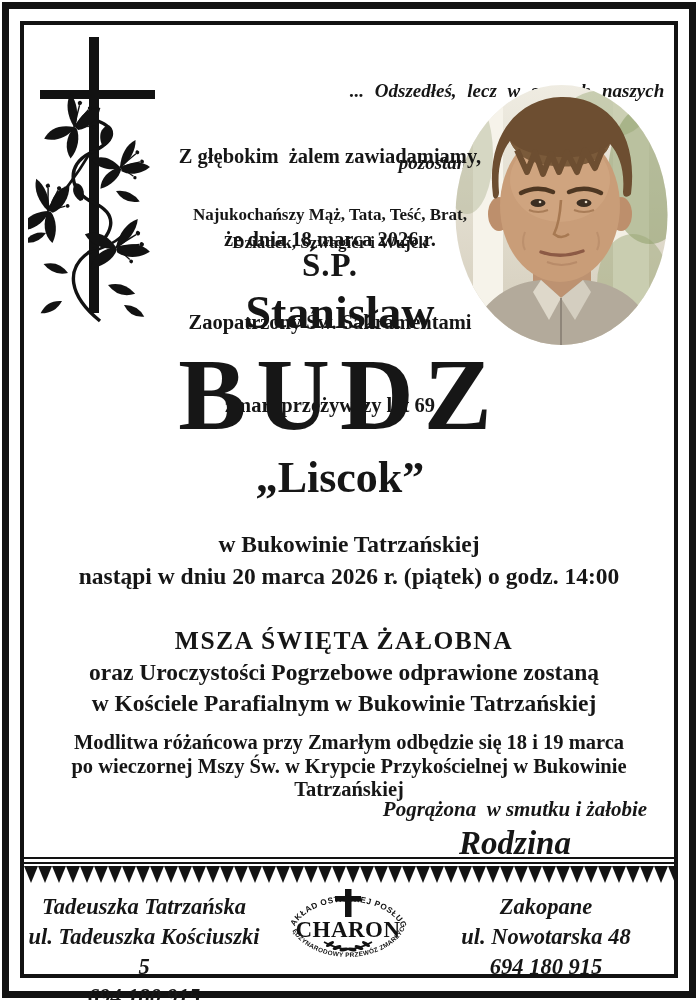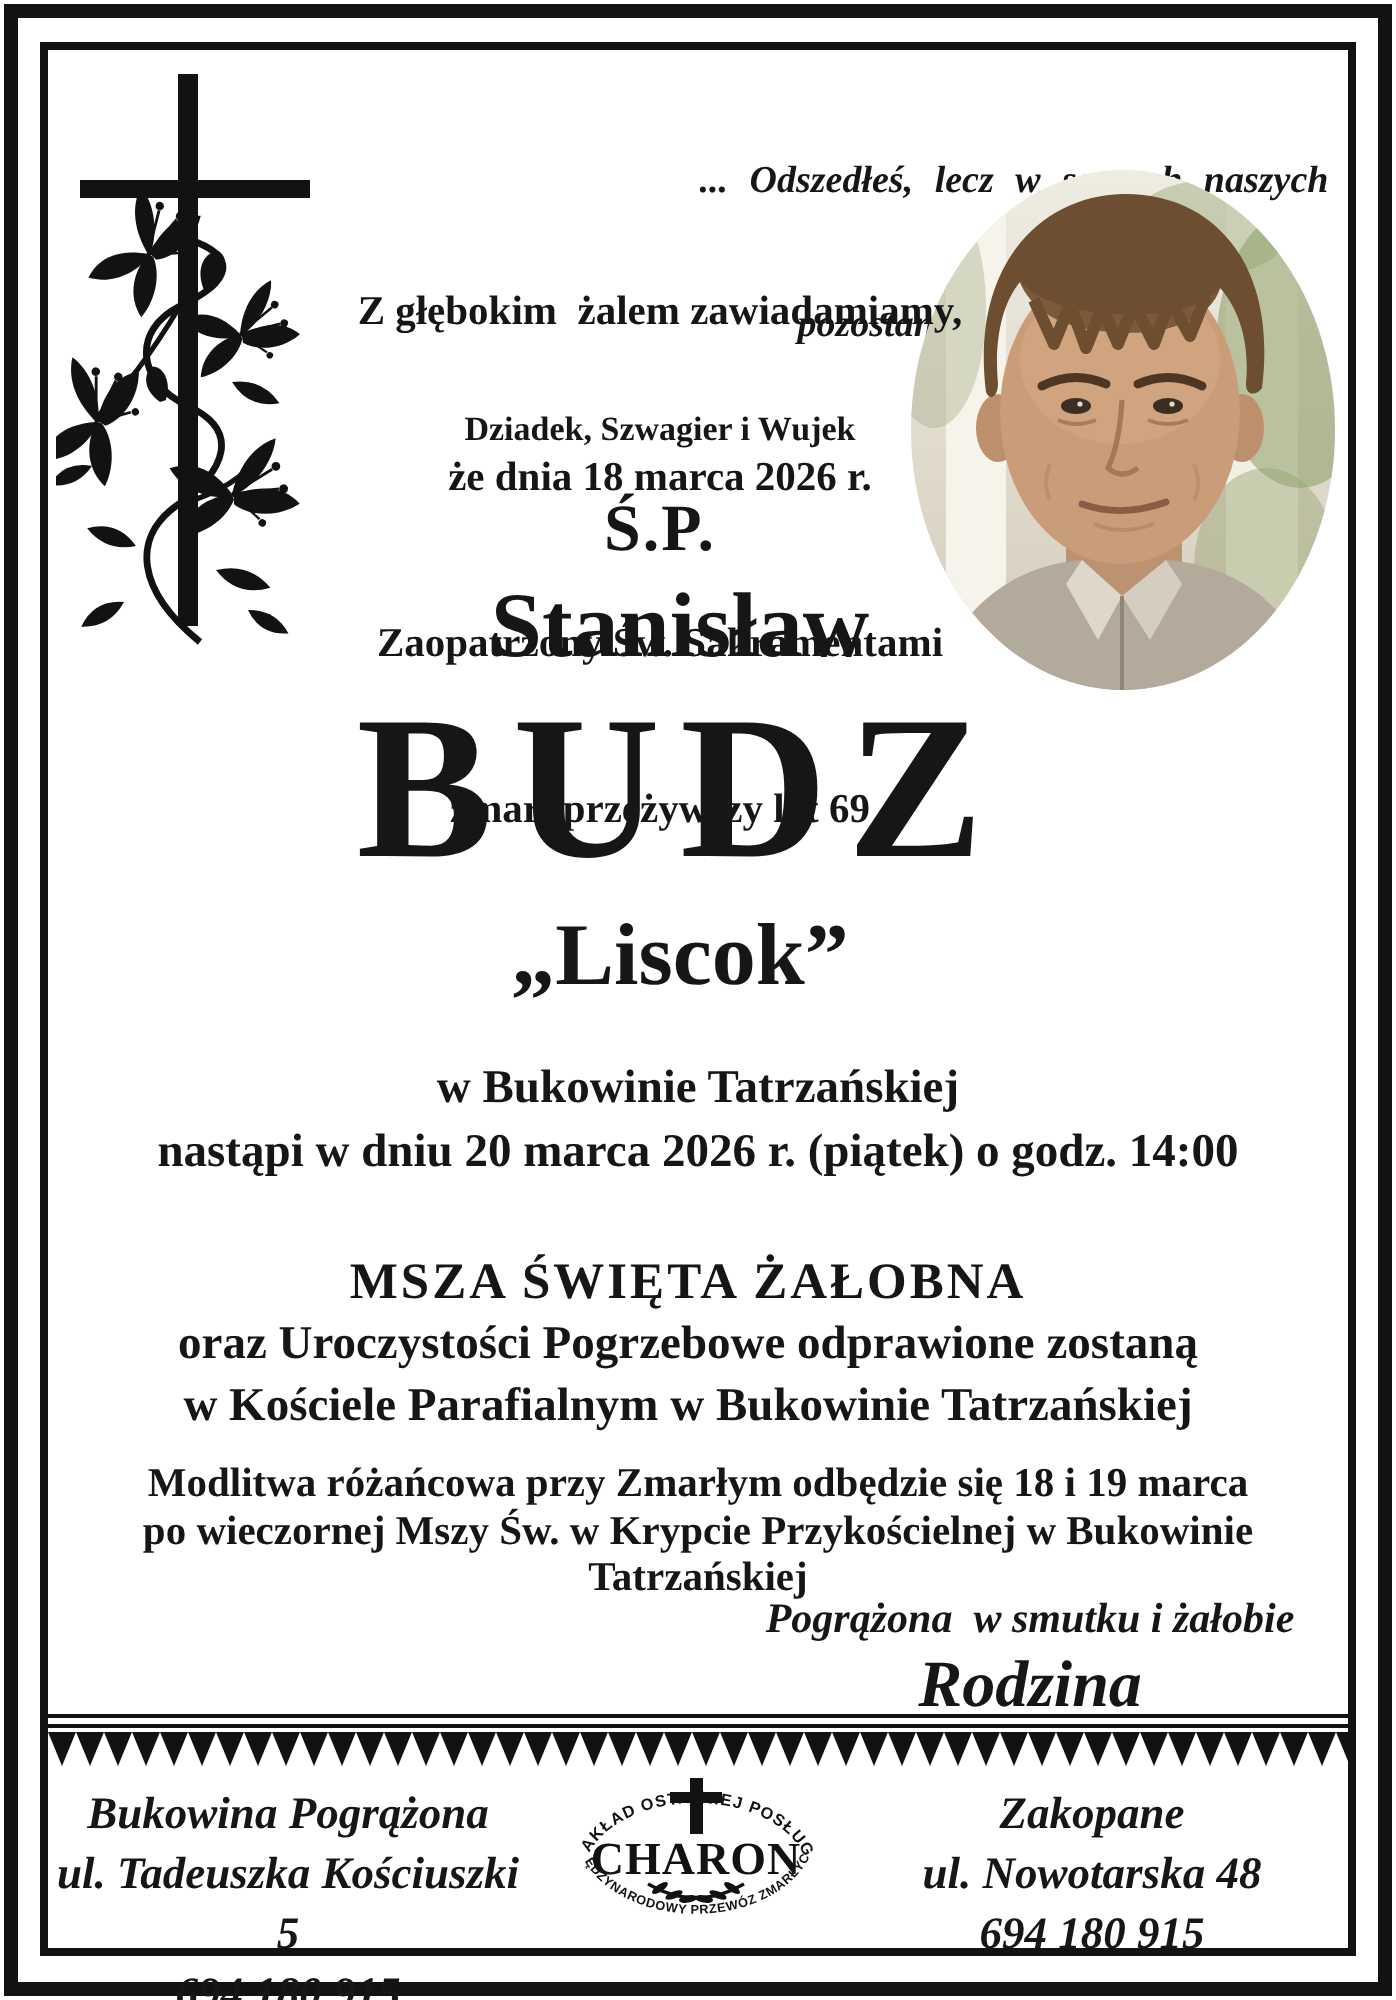--- a/index.html
+++ b/index.html
@@ -155,20 +155,21 @@
   </div>
 
   <div class="abs announce center">
     <div>Z głębokim  żalem zawiadamiamy,</div>
     <div>że dnia 18 marca 2026 r.</div>
     <div>Zaopatrzony Św. Sakramentami</div>
     <div>zmarł przeżywszy lat 69</div>
   </div>
 
   <div class="abs relations center">
+    <div>Najukochańszy Mąż, Tata, Teść, Brat,</div>
     <div>Dziadek, Szwagier i Wujek</div>
   </div>
 
   <div class="abs sp center">Ś.P.</div>
 
   <div class="abs firstname center">Stanisław</div>
   <div class="abs lastname center">BUDZ</div>
   <div class="abs nickname center">„Liscok”</div>
 
   <div class="abs funeral center">
@@ -198,21 +199,21 @@
       <defs>
         <pattern id="zz" width="14" height="17" patternUnits="userSpaceOnUse">
           <polygon points="0,0 14,0 7,17" fill="#121212"></polygon>
         </pattern>
       </defs>
       <rect width="100%" height="17" fill="url(#zz)"></rect>
     </svg>
   </div>
 
   <div class="abs footer-left center">
-    <div>Bukowina Pogrążona</div>
+    <div>Tadeuszka Tatrzańska</div>
     <div>ul. Tadeuszka Kościuszki 5</div>
     <div>694 180 915</div>
   </div>
 
   <div class="abs logo">
     <svg viewBox="0 0 140 82" width="140" height="82">
       <defs>
         <path id="arcTop" d="M16,44 A56,36 0 0 1 124,44" fill="none"></path>
         <path id="arcBot" d="M14,46 A60,42 0 0 0 126,46" fill="none"></path>
       </defs>

